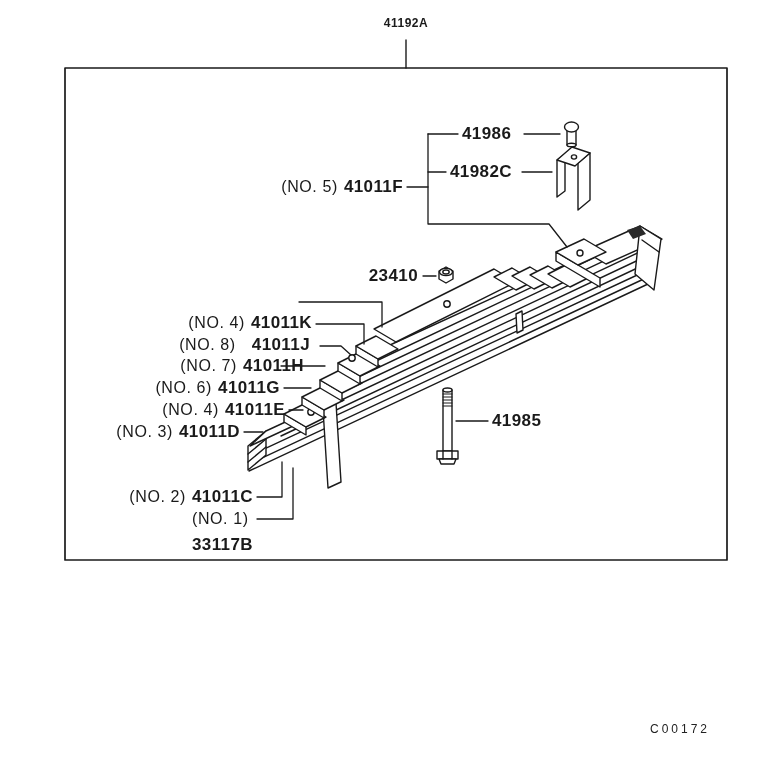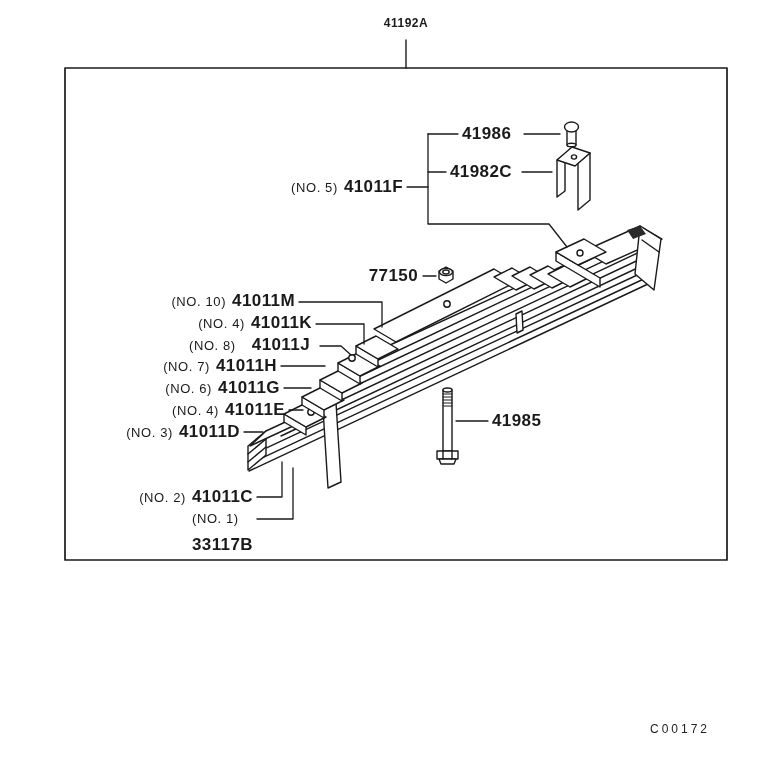--- a/index.html
+++ b/index.html
@@ -5,35 +5,35 @@
   html,body{margin:0;padding:0;background:#fff;}
   .stage{
     position:relative;width:782px;height:773px;background:#fff;overflow:hidden;
     font-family:"Liberation Sans",sans-serif;color:#1a1a1a;
   }
   .stage svg{position:absolute;left:0;top:0;}
   .lbl{
     position:absolute;display:flex;align-items:baseline;gap:6px;white-space:nowrap;
     line-height:20px;
   }
-  .lbl .no{font-size:13px;letter-spacing:.6px;font-weight:400;}
+  .lbl .no{font-size:16px;letter-spacing:.6px;font-weight:400;}
   .lbl .pn{font-size:17px;font-weight:700;letter-spacing:.4px;}
   .title-lbl{position:absolute;left:406px;top:16px;transform:translateX(-50%);
     font-size:12px;font-weight:700;letter-spacing:.5px;}
   .fig-code{position:absolute;left:650px;top:722px;font-size:12px;
     letter-spacing:3px;color:#222;}
   
   .l-41986 {left:462px;top:124px;}
   .l-41982c{left:450px;top:162px;}
   .l-f     {right:379px;top:177px;}
   .l-41980 {right:364px;top:266px;}
   .l-m     {right:487px;top:291px;}
   .l-k     {right:470px;top:313px;}
   .l-j     {right:472px;top:335px;gap:16px;}
-  .l-h     {right:505px;top:356px;}
+  .l-h     {right:478px;top:356px;}
   .l-g     {right:502px;top:378px;}
   .l-e     {right:497px;top:400px;}
   .l-d     {right:542px;top:422px;}
   .l-c     {right:529px;top:487px;}
   .l-b     {right:529px;top:509px;flex-direction:column;}
   .l-41985 {left:492px;top:411px;}
 </style>
 </head>
 <body>
 
@@ -178,27 +178,23 @@
   <div class="lbl l-41982c">
     <span class="pn">41982C</span>
   </div>
 
   <div class="lbl l-f">
     <span class="no">(NO. 5)</span>
     <span class="pn">41011F</span>
   </div>
 
   <div class="lbl l-41980">
-    <span class="pn">77150</span>
-  </div>
-
-  <div class="lbl l-m">
-    <span class="no">(NO. 10)</span>
-    <span class="pn">41011M</span>
-  </div>
+    <span class="pn">23410</span>
+  </div>
+
 
   <div class="lbl l-k">
     <span class="no">(NO. 4)</span>
     <span class="pn">41011K</span>
   </div>
 
   <div class="lbl l-j">
     <span class="no">(NO. 8)</span>
     <span class="pn">41011J</span>
   </div>

